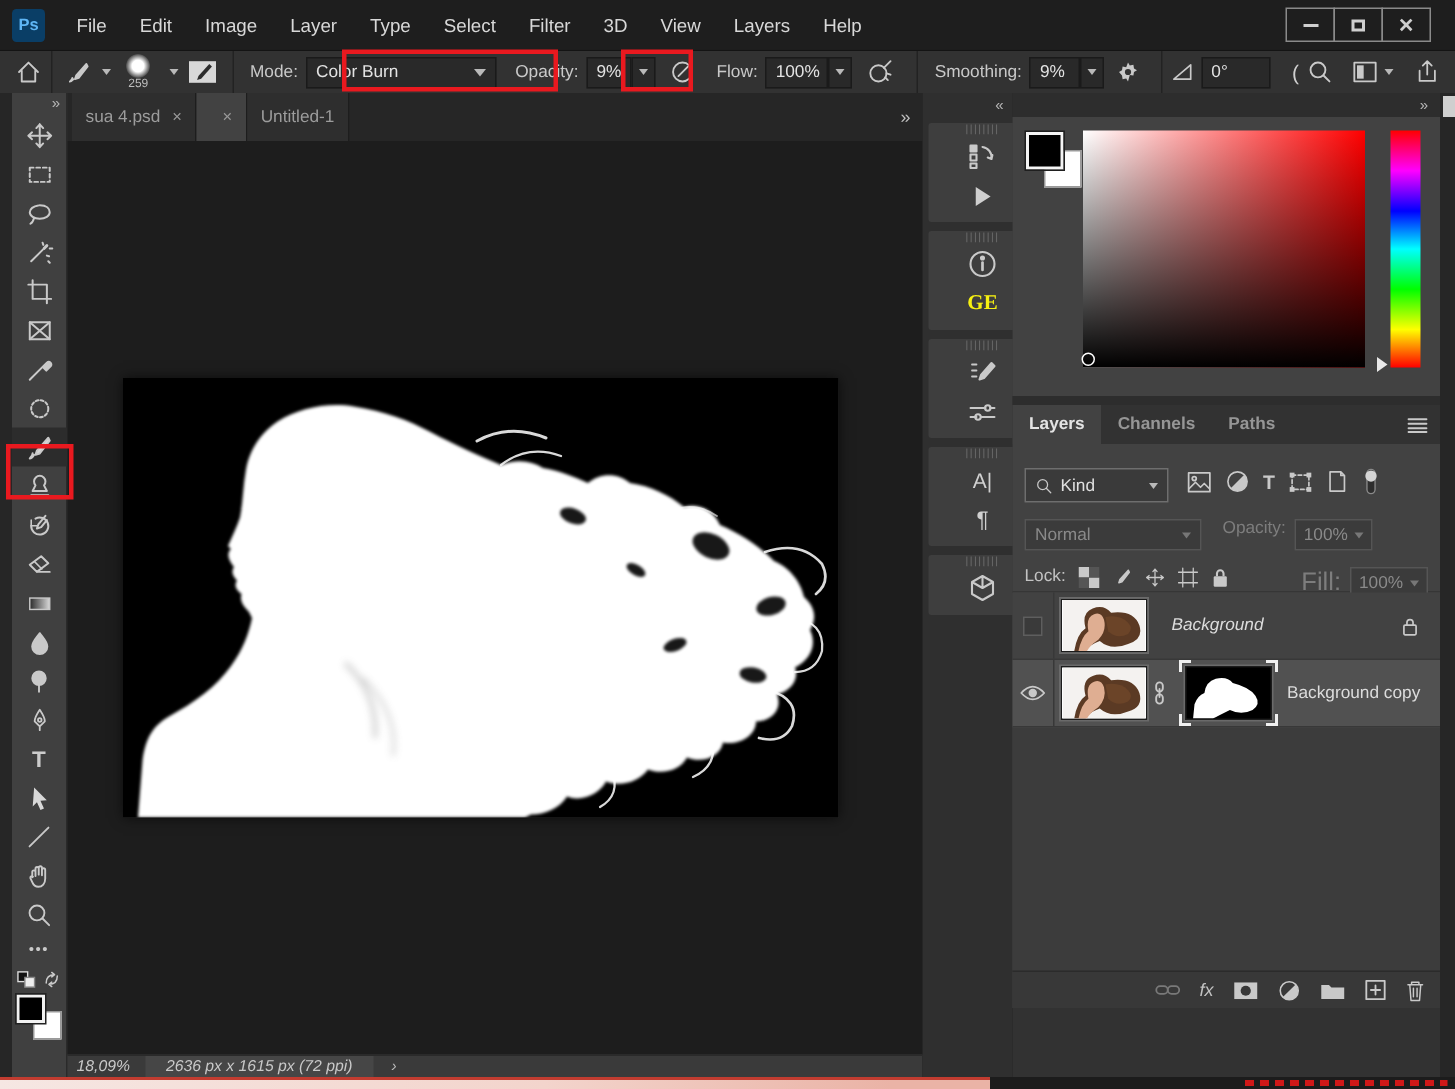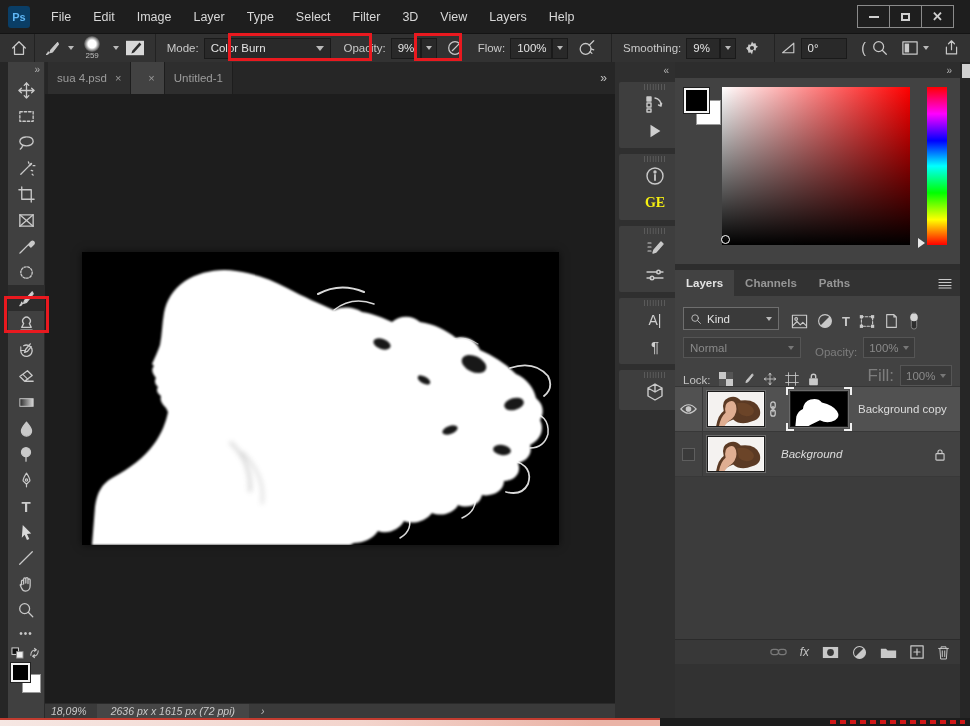--- a/index.html
+++ b/index.html
@@ -96,21 +96,21 @@
   .cp-bg{position:absolute;left:21px;top:22px;width:25px;height:25px;background:#fff;border:1px solid #9a9a9a;}
   .sat-square{position:absolute;left:47px;top:9px;width:188px;height:158px;
       background:linear-gradient(to bottom,rgba(0,0,0,0) 0%,#000 100%),linear-gradient(to right,#fff 0%,#ff0000 100%);}
   .sat-cursor{position:absolute;left:-1px;top:148px;width:9px;height:9px;border:1.5px solid #fff;border-radius:50%;}
   .hue-strip{position:absolute;left:252px;top:9px;width:20px;height:158px;
       background:linear-gradient(to bottom,#ff0000,#ff00ff 17%,#0000ff 34%,#00ffff 50%,#00ff00 67%,#ffff00 84%,#ff0000 100%);}
   .hue-arrow{position:absolute;left:243px;top:160px;width:0;height:0;
       border-top:5px solid transparent;border-bottom:5px solid transparent;border-left:7px solid #e8e8e8;}
 
   
-  .lr-row{display:flex;align-items:flex-end;padding:0 8px;}
+  .lr-row{display:flex;align-items:flex-start;padding:16px 8px;}
   .kind-box{display:flex;align-items:center;gap:5px;width:96px;height:23px;border:1px solid #6e6e6e;background:#3a3a3a;
             padding:0 6px;font-size:11.5px;color:#e0e0e0;}
   .kind-box .chev{margin-left:auto;}
   .filter-icons{display:flex;align-items:center;gap:9px;margin-left:12px;}
   .dim{color:#7d7d7d;}
   .sel-dim{width:118px;height:21px;border:1px solid #555;background:#3b3b3b;display:flex;align-items:center;
            padding:0 6px;font-size:11.5px;color:#8a8a8a;}
   .val-dim{width:52px;height:21px;border:1px solid #555;background:#3b3b3b;display:flex;align-items:center;
            padding:0 5px;font-size:11.5px;color:#8a8a8a;}
   .chev.dim-c{border-top-color:#777;}
@@ -676,35 +676,56 @@
           </span>
         </div>
         <span class="dim" style="margin-left:auto;font-size:17px;">Fill:</span>
         <div class="val-dim" style="margin-left:6px;">
           <span>100%</span>
           <span class="chev small dim-c" style="margin-left:auto;"></span>
         </div>
       </div>
       <div style="height:1px;background:#363636;"></div>
 
-      <div class="layer-row selected">
+      <div class="layer-row">
         <div class="eye-cell">
-          <svg class="ico" width="17" height="12" viewBox="0 0 20 14">
-              <path d="M1 7 Q10 -3 19 7 Q10 17 1 7 Z"></path>
-              <circle cx="10" cy="7" r="2.6" fill="#c9c9c9"></circle>
-            </svg>
+          <span class="vis-off"></span>
         </div>
         <div class="thumb">
           <svg width="56" height="34" viewBox="0 0 58 36">
             <rect width="58" height="36" fill="#f4f2f0"></rect>
             <path d="M8 36 Q10 24 16 20 Q13 9 21 6 Q29 3 34 9 Q50 7 54 18 Q57 28 46 31 Q34 36 26 29 Q18 32 16 36 Z" fill="#5b3a24"></path>
             <path d="M11 36 Q13 26 18 22 Q16 12 22 10 Q27 8 29 14 Q31 22 25 28 Q19 32 17 36 Z" fill="#dfae92"></path>
             <path d="M30 12 Q40 10 46 16 Q50 20 46 24 Q38 28 32 22 Z" fill="#6b4428"></path>
           </svg>
         </div>
+        <span class="layer-name" style="font-style:italic;margin-left:16px;">Background</span>
+        <span style="margin-left:auto;margin-right:14px;">
+          <svg width="12" height="13" viewBox="0 0 14 16">
+              <rect x="2" y="7" width="10" height="8" rx="1" fill="none" stroke="#c9c9c9" stroke-width="1.4"></rect>
+              <path d="M4.5 7 V5 a2.5 2.5 0 0 1 5 0 V7" fill="none" stroke="#c9c9c9" stroke-width="1.4"></path>
+            </svg>
+        </span>
+      </div>
+
+      <div class="layer-row selected">
+        <div class="eye-cell">
+          <svg class="ico" width="17" height="12" viewBox="0 0 20 14">
+              <path d="M1 7 Q10 -3 19 7 Q10 17 1 7 Z"></path>
+              <circle cx="10" cy="7" r="2.6" fill="#c9c9c9"></circle>
+            </svg>
+        </div>
+        <div class="thumb">
+          <svg width="56" height="34" viewBox="0 0 58 36">
+            <rect width="58" height="36" fill="#f4f2f0"></rect>
+            <path d="M8 36 Q10 24 16 20 Q13 9 21 6 Q29 3 34 9 Q50 7 54 18 Q57 28 46 31 Q34 36 26 29 Q18 32 16 36 Z" fill="#5b3a24"></path>
+            <path d="M11 36 Q13 26 18 22 Q16 12 22 10 Q27 8 29 14 Q31 22 25 28 Q19 32 17 36 Z" fill="#dfae92"></path>
+            <path d="M30 12 Q40 10 46 16 Q50 20 46 24 Q38 28 32 22 Z" fill="#6b4428"></path>
+          </svg>
+        </div>
         <span style="margin-left:3px;">
           <svg class="ico" width="10" height="16" viewBox="0 0 10 18">
               <rect x="2.5" y="1" width="5" height="7" rx="2.5"></rect>
               <rect x="2.5" y="10" width="5" height="7" rx="2.5"></rect>
               <path d="M5 6 V12"></path>
             </svg>
         </span>
         <div class="mask-wrap">
           <div class="thumb" style="margin-left:0;background:#000;">
             <svg width="56" height="34" viewBox="0 0 58 36">
@@ -713,41 +734,20 @@
             </svg>
           </div>
           <span class="mask-corner mc-tl"></span>
           <span class="mask-corner mc-tr"></span>
           <span class="mask-corner mc-bl"></span>
           <span class="mask-corner mc-br"></span>
         </div>
         <span class="layer-name">Background copy</span>
       </div>
 
-      <div class="layer-row">
-        <div class="eye-cell">
-          <span class="vis-off"></span>
-        </div>
-        <div class="thumb">
-          <svg width="56" height="34" viewBox="0 0 58 36">
-            <rect width="58" height="36" fill="#f4f2f0"></rect>
-            <path d="M8 36 Q10 24 16 20 Q13 9 21 6 Q29 3 34 9 Q50 7 54 18 Q57 28 46 31 Q34 36 26 29 Q18 32 16 36 Z" fill="#5b3a24"></path>
-            <path d="M11 36 Q13 26 18 22 Q16 12 22 10 Q27 8 29 14 Q31 22 25 28 Q19 32 17 36 Z" fill="#dfae92"></path>
-            <path d="M30 12 Q40 10 46 16 Q50 20 46 24 Q38 28 32 22 Z" fill="#6b4428"></path>
-          </svg>
-        </div>
-        <span class="layer-name" style="font-style:italic;margin-left:16px;">Background</span>
-        <span style="margin-left:auto;margin-right:14px;">
-          <svg width="12" height="13" viewBox="0 0 14 16">
-              <rect x="2" y="7" width="10" height="8" rx="1" fill="none" stroke="#c9c9c9" stroke-width="1.4"></rect>
-              <path d="M4.5 7 V5 a2.5 2.5 0 0 1 5 0 V7" fill="none" stroke="#c9c9c9" stroke-width="1.4"></path>
-            </svg>
-        </span>
-      </div>
-
       <div class="layers-fill"></div>
 
       <div class="layers-bottom">
         <span style="opacity:.45;">
           <svg class="ico" width="17" height="10" viewBox="0 0 20 10">
               <rect x="1" y="2" width="9" height="6" rx="3"></rect>
               <rect x="10" y="2" width="9" height="6" rx="3"></rect>
             </svg>
         </span>
         <span class="fx-label">fx</span>

